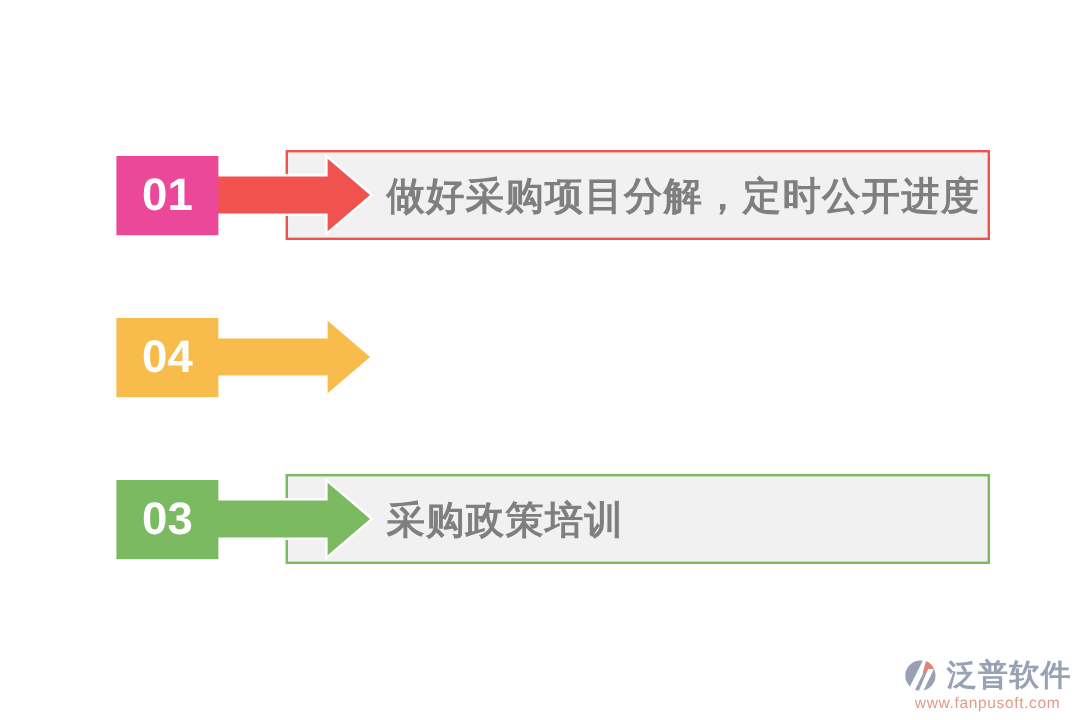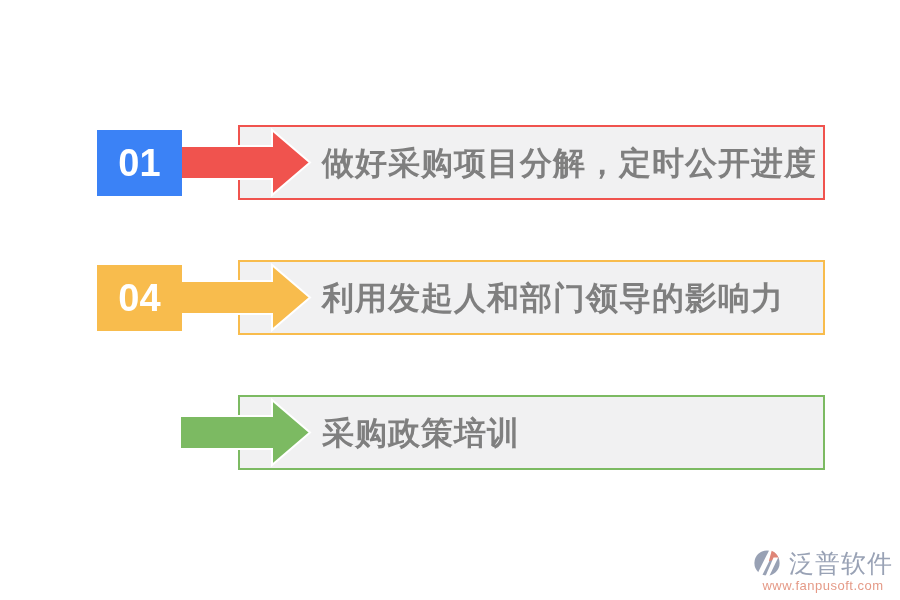--- a/index.html
+++ b/index.html
@@ -68,21 +68,21 @@
     text-align: center;
     line-height: 1;
   }
   .brand-top {
     display: flex;
     align-items: center;
     justify-content: flex-end;
   }
   .brand-name {
     font-size: 25px;
-    font-weight: normal;
+    font-weight: bold;
     color: #99a2b5;
     letter-spacing: 1px;
     margin-left: 8px;
   }
   .brand-url {
     margin-top: 2px;
     font-size: 13px;
     font-weight: normal;
     color: #e59a87;
     letter-spacing: 0.5px;
@@ -93,40 +93,38 @@
 
 <div class="slide">
 
   <div class="step-row r0">
     <div class="label-box" style="border-color: rgb(240, 83, 78);">
       <span class="step-label">做好采购项目分解，定时公开进度</span>
     </div>
     <svg class="arrow-svg" width="140" height="75">
       <polygon points="0,21 92,21 92,5 130,37.5 92,70 92,54 0,54" stroke="#ffffff" stroke-width="2" stroke-linejoin="miter" style="fill: rgb(240, 83, 78);"></polygon>
     </svg>
-    <div class="num-badge" style="background: #3b82f6;">01</div>
+    <div class="num-badge" style="background: #ec4899;">01</div>
   </div>
 
   <div class="step-row r1">
-    <div class="label-box" style="border-color: rgb(248, 188, 77);">
-      <span class="step-label">利用发起人和部门领导的影响力</span>
-    </div>
     <svg class="arrow-svg" width="140" height="75">
       <polygon points="0,21 92,21 92,5 130,37.5 92,70 92,54 0,54" stroke="#ffffff" stroke-width="2" stroke-linejoin="miter" style="fill: rgb(248, 188, 77);"></polygon>
     </svg>
     <div class="num-badge" style="background: rgb(248, 188, 77);">04</div>
   </div>
 
   <div class="step-row r2">
     <div class="label-box" style="border-color: rgb(124, 186, 98);">
       <span class="step-label">采购政策培训</span>
     </div>
     <svg class="arrow-svg" width="140" height="75">
       <polygon points="0,21 92,21 92,5 130,37.5 92,70 92,54 0,54" stroke="#ffffff" stroke-width="2" stroke-linejoin="miter" style="fill: rgb(124, 186, 98);"></polygon>
     </svg>
+    <div class="num-badge" style="background: rgb(124, 186, 98);">03</div>
   </div>
 
   <div class="brand">
     <div class="brand-top">
       <svg width="28" height="28" viewBox="0 0 30 30">
         <circle cx="15" cy="15" r="13.5" style="fill: rgb(152, 161, 180);"></circle>
         <polygon points="18,0 24,0 9,30 3,30" fill="#ffffff"></polygon>
         <path d="M20,2 A13.5,13.5 0 0 1 27.5,10 L17,13 Z" style="fill: rgb(223, 133, 119);"></path>
         <polygon points="22,9 27,9 17,30 13,30" fill="#ffffff"></polygon>
       </svg>

